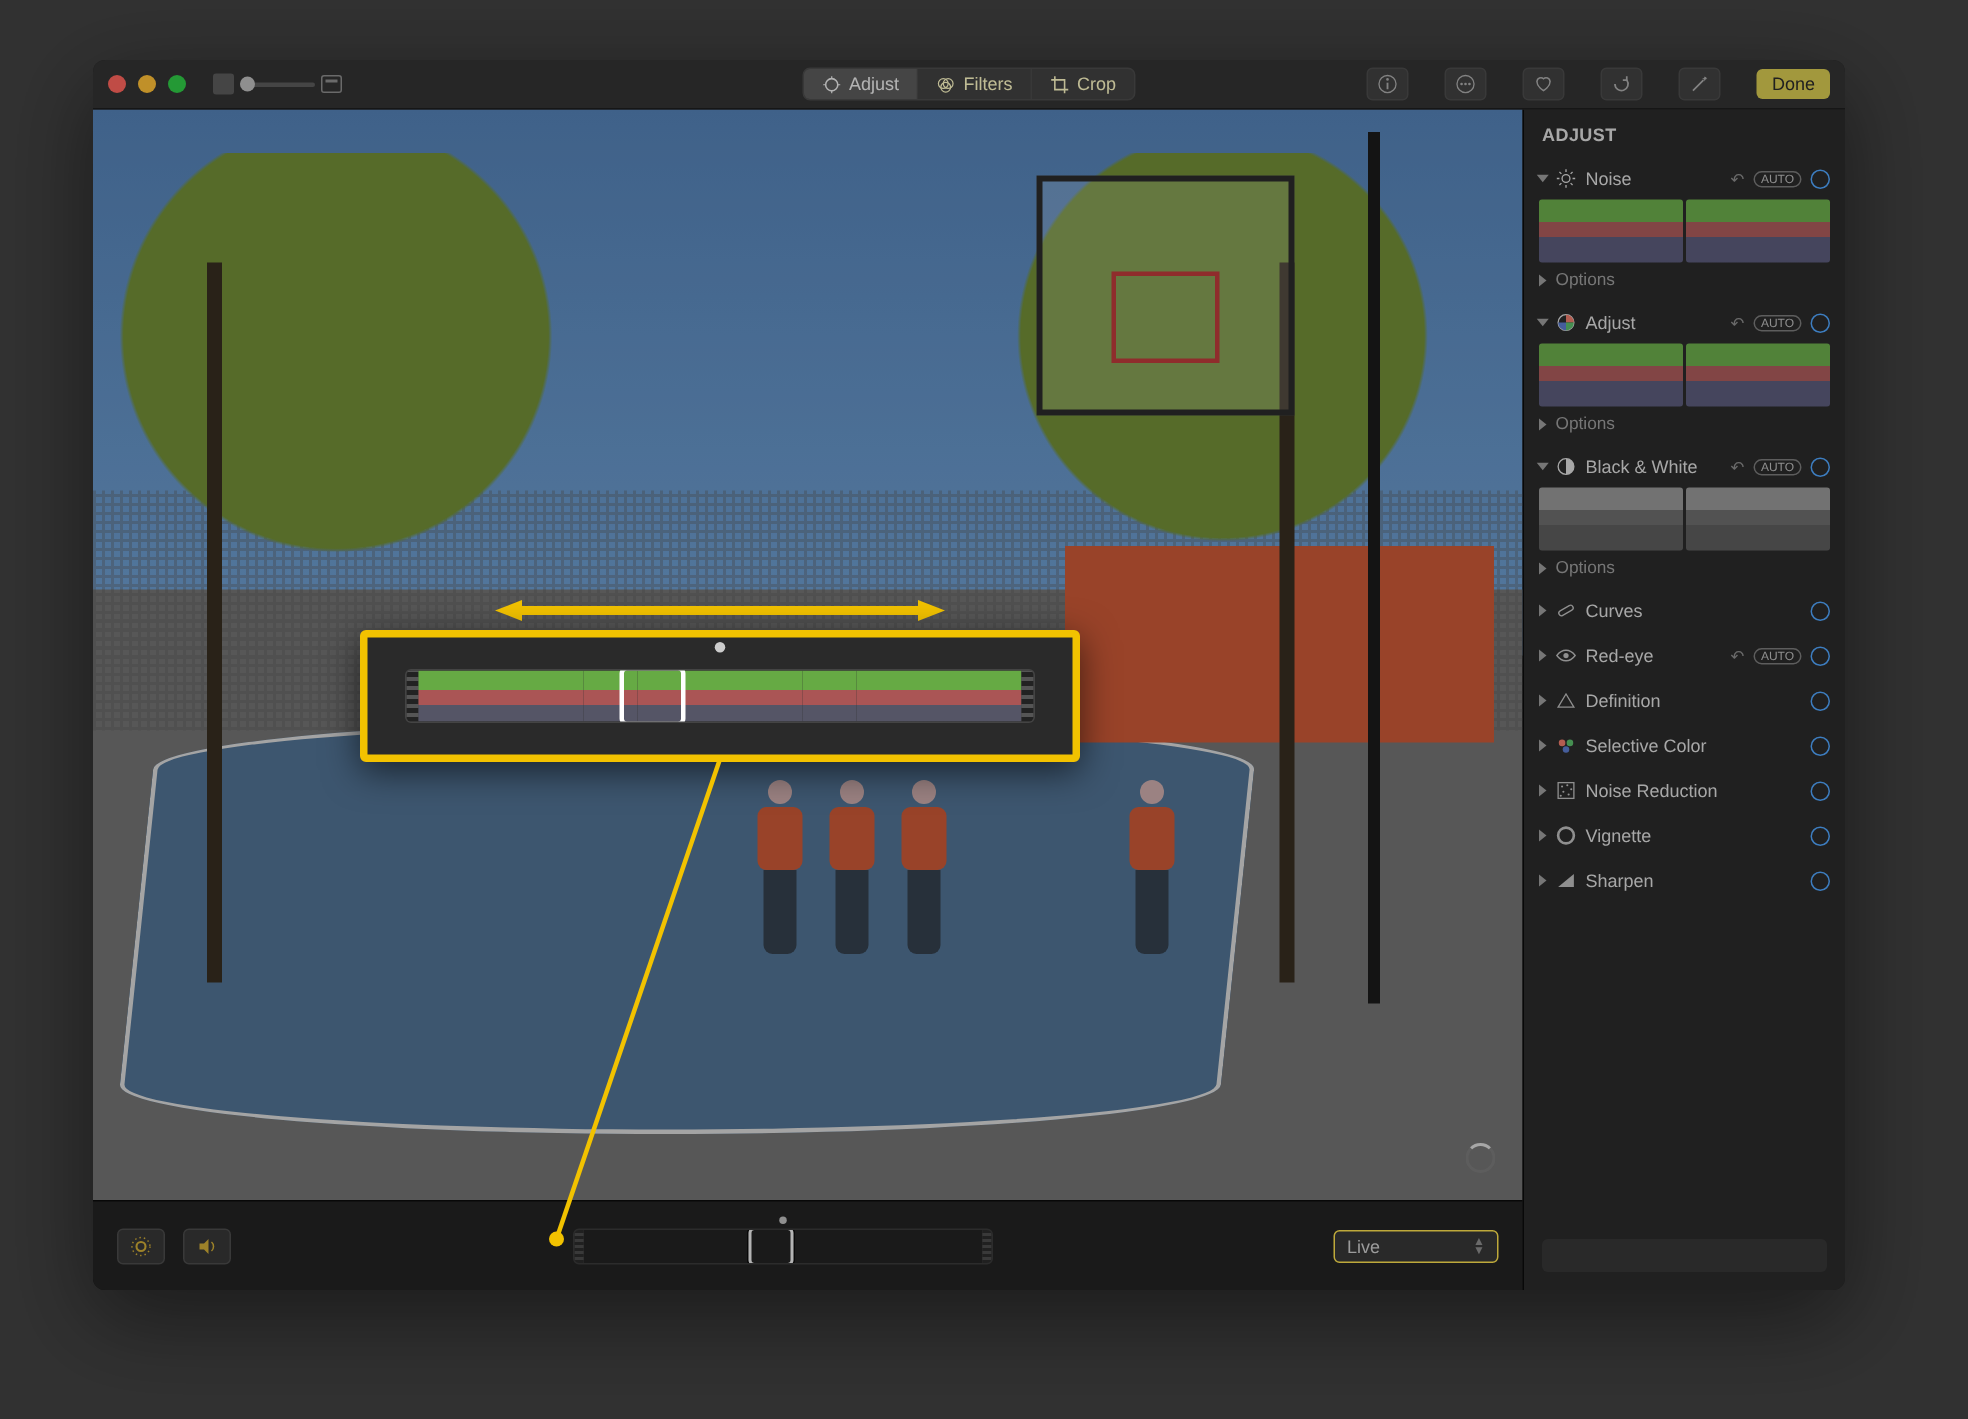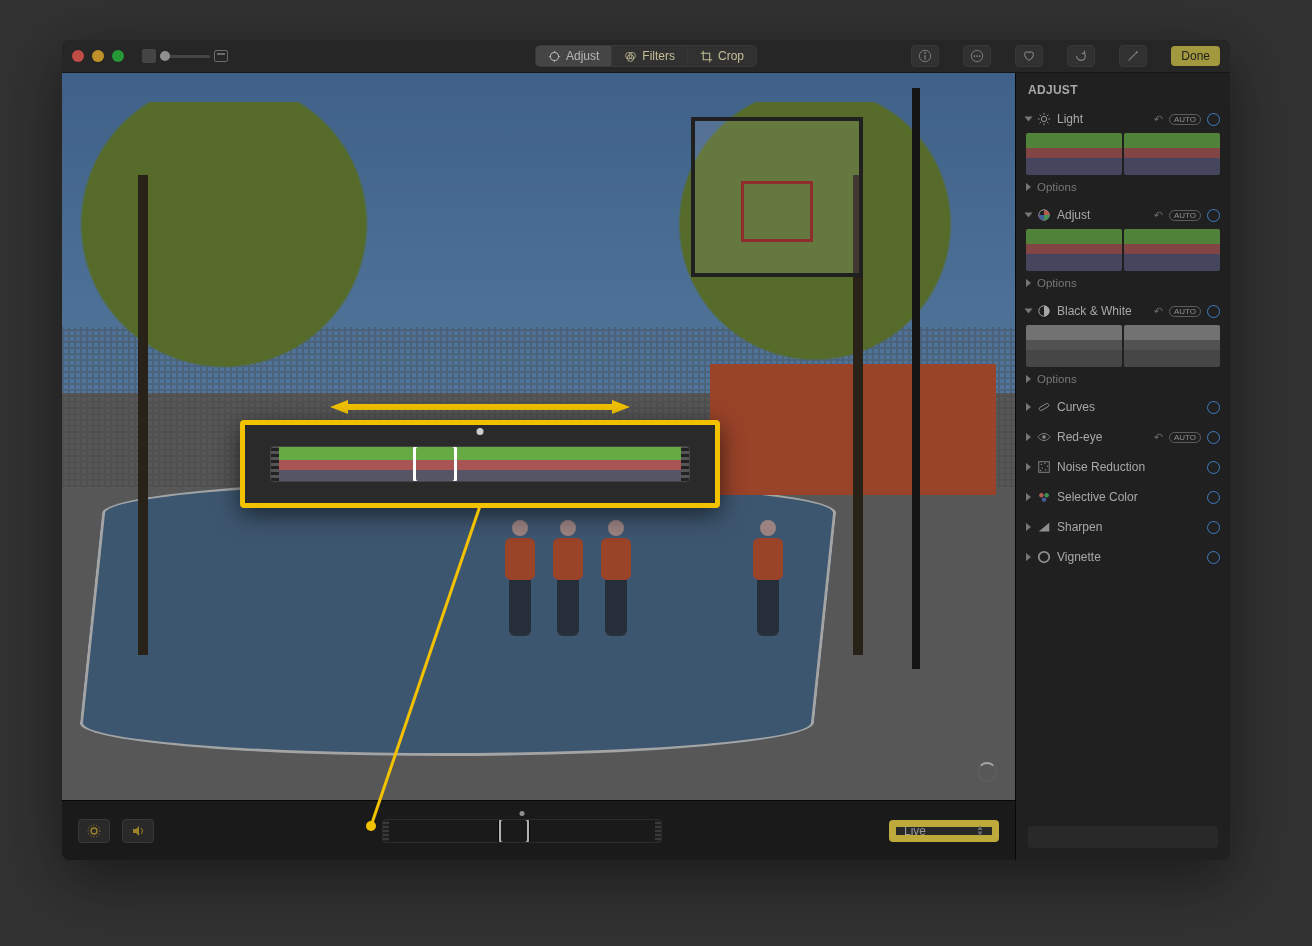--- a/index.html
+++ b/index.html
@@ -158,21 +158,21 @@
   .film .handle{ width:6px; height:100%; background:#444;
     background-image:repeating-linear-gradient(0deg,#222 0 2px,#444 2px 4px); }
   .film .frames{ flex:1; display:flex; }
   .film .frame{ flex:1; height:100%;
     background:linear-gradient(#6a4 0 40%, #a55 40% 70%, #556 70% 100%); }
   .film .sel{
     position:absolute; left:42%; top:-2px; width:30px; height:calc(100% + 4px);
     border:2px solid #eee; border-radius:4px; box-shadow:0 0 0 1px #000;
   }
   .live-select{
-    width:110px; height:22px; background:#2e2e2e; border:7px solid #fde047; border-radius:4px;
+    width:110px; height:22px; background:#2e2e2e; border:1px solid #fde047; border-radius:4px;
     color:#ccc; font-size:12px; display:flex; align-items:center; padding:0 8px;
     justify-content:space-between;
   }
   .live-select .chev{ font-size:8px; color:#888; line-height:6px; }
   
   .panel {
     width: 215px; background:#222; border-left:1px solid #000;
     display:flex; flex-direction:column; font-size:12px; color:#ccc;
   }
   .panel-header{
@@ -408,21 +408,21 @@
                   <line x1="8" y1="13" x2="8" y2="15"></line>
                   <line x1="1" y1="8" x2="3" y2="8"></line>
                   <line x1="13" y1="8" x2="15" y2="8"></line>
                   <line x1="3" y1="3" x2="4.5" y2="4.5"></line>
                   <line x1="11.5" y1="11.5" x2="13" y2="13"></line>
                   <line x1="3" y1="13" x2="4.5" y2="11.5"></line>
                   <line x1="11.5" y1="4.5" x2="13" y2="3"></line>
                 </g>
               </svg>
           </div>
-          <div class="sec-title">Light</div>
+          <div class="sec-title">Noise</div>
           <span class="undo-icn">↶</span>
           <span class="auto-pill">AUTO</span>
           <div class="ring"></div>
         </div>
         <div class="preview-pair">
           <div class="pv"></div>
             <div class="pv"></div>
         </div>
         <div class="options-row">
           <div class="tri"></div>
@@ -505,20 +505,47 @@
           <div class="sec-title">Red-eye</div>
           <span class="undo-icn">↶</span>
           <span class="auto-pill">AUTO</span>
           <div class="ring"></div>
         </div>
       </div>
 
 
 
 
+      <div class="section">
+        <div class="sec-row">
+          <div class="tri"></div>
+          <div class="sec-icon">
+              <svg width="14" height="14" viewBox="0 0 16 16">
+                <path d="M2 13L8 3l6 10z" fill="none" stroke="#bbb"></path>
+              </svg>
+            </div>
+          <div class="sec-title">Definition</div>
+          <div class="ring"></div>
+        </div>
+      </div>
+
+      <div class="section">
+        <div class="sec-row">
+          <div class="tri"></div>
+          <div class="sec-icon">
+              <svg width="14" height="14" viewBox="0 0 16 16">
+                <circle cx="5" cy="6" r="2.5" fill="#e76"></circle>
+                <circle cx="11" cy="6" r="2.5" fill="#5b6"></circle>
+                <circle cx="8" cy="11" r="2.5" fill="#57c"></circle>
+              </svg>
+            </div>
+          <div class="sec-title">Selective Color</div>
+          <div class="ring"></div>
+        </div>
+      </div>
 
       <div class="section">
         <div class="sec-row">
           <div class="tri"></div>
           <div class="sec-icon">
               <svg width="14" height="14" viewBox="0 0 16 16">
                 <rect x="2" y="2" width="12" height="12" fill="none" stroke="#bbb"></rect>
                 <g fill="#bbb">
                   <circle cx="5" cy="5" r=".8"></circle>
                   <circle cx="9" cy="4" r=".8"></circle>
@@ -532,52 +559,37 @@
           <div class="sec-title">Noise Reduction</div>
           <div class="ring"></div>
         </div>
       </div>
 
       <div class="section">
         <div class="sec-row">
           <div class="tri"></div>
           <div class="sec-icon">
               <svg width="14" height="14" viewBox="0 0 16 16">
-                <circle cx="5" cy="6" r="2.5" fill="#e76"></circle>
-                <circle cx="11" cy="6" r="2.5" fill="#5b6"></circle>
-                <circle cx="8" cy="11" r="2.5" fill="#57c"></circle>
-              </svg>
-            </div>
-          <div class="sec-title">Selective Color</div>
+                <circle cx="8" cy="8" r="6" fill="none" stroke="#bbb" stroke-width="2"></circle>
+              </svg>
+            </div>
+          <div class="sec-title">Vignette</div>
           <div class="ring"></div>
         </div>
       </div>
 
       <div class="section">
         <div class="sec-row">
           <div class="tri"></div>
           <div class="sec-icon">
               <svg width="14" height="14" viewBox="0 0 16 16">
                 <path d="M2 13L14 3v10z" fill="#bbb"></path>
               </svg>
             </div>
           <div class="sec-title">Sharpen</div>
-          <div class="ring"></div>
-        </div>
-      </div>
-
-      <div class="section">
-        <div class="sec-row">
-          <div class="tri"></div>
-          <div class="sec-icon">
-              <svg width="14" height="14" viewBox="0 0 16 16">
-                <circle cx="8" cy="8" r="6" fill="none" stroke="#bbb" stroke-width="2"></circle>
-              </svg>
-            </div>
-          <div class="sec-title">Vignette</div>
           <div class="ring"></div>
         </div>
       </div>
 
       <div class="panel-footer">
         <div class="bar"></div>
       </div>
     </div>
   </div>
 </div>

